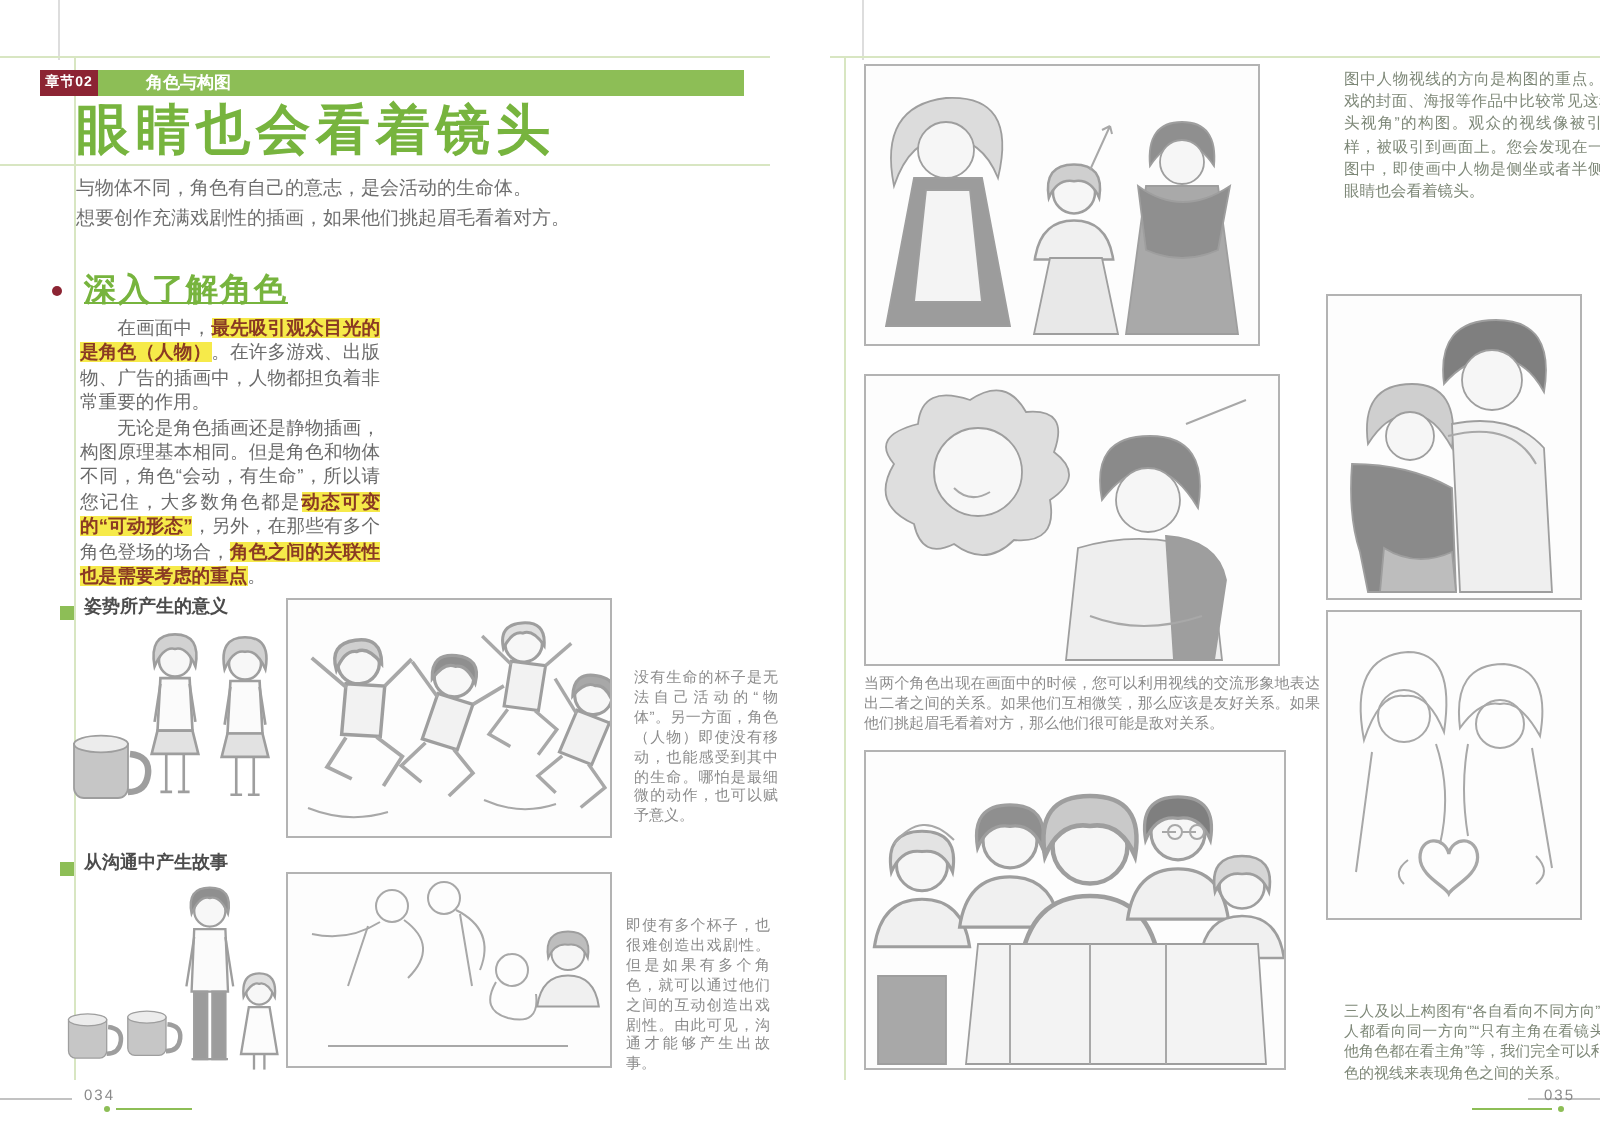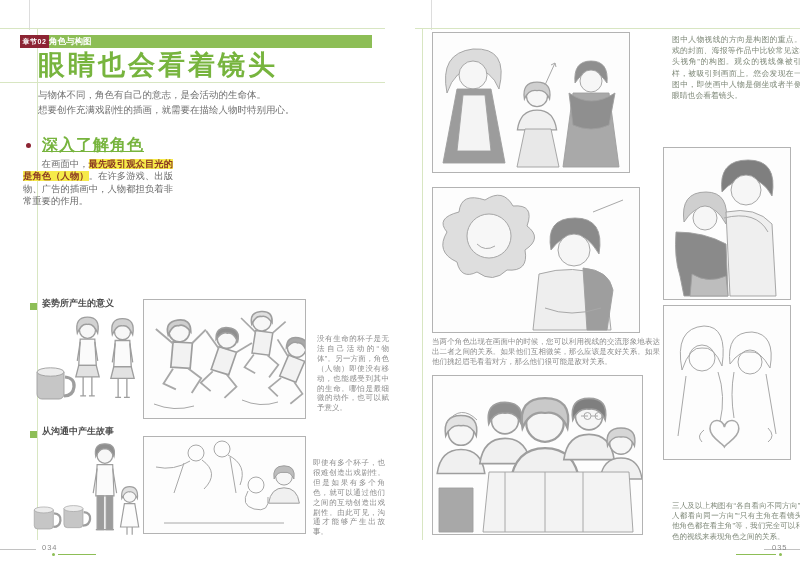--- a/index.html
+++ b/index.html
@@ -7,21 +7,21 @@
           font-family:"Liberation Sans","DejaVu Sans",sans-serif;color:var(--body-gray,#6a6a6a);}
   .abs{position:absolute;}
   .hairline{background:var(--light-green-line,#d8e6c2);}
   .vrule{background:var(--light-green-line,#d8e6c2);}
   .edge-tick{background:#dddddd;}
 
   
   .chapter-tag{background:var(--dark-red,#8c2433);color:#fff;font-size:7px;line-height:13px;
                text-align:center;font-weight:bold;letter-spacing:0.5px;}
   .chapter-bar{background:var(--bar-green,#8dbe56);color:#fff;font-size:8.5px;line-height:13px;
-               font-weight:bold;padding-left:0;box-sizing:border-box;}
+               font-weight:bold;padding-left:24px;box-sizing:border-box;}
 
   .page-title{color:var(--accent-green,#77b43e);font-size:27px;font-weight:bold;letter-spacing:3px;}
   .intro{font-size:9.5px;line-height:15px;color:#6f6f6f;}
 
   .section-bullet{width:5px;height:5px;border-radius:50%;background:var(--dark-red,#8c2433);}
   .section-heading{color:var(--accent-green,#77b43e);font-size:16px;font-weight:bold;letter-spacing:1px;text-decoration:underline;}
 
   .bodycol{font-size:9.3px;line-height:12.4px;color:var(--body-gray,#6a6a6a);text-align:justify;}
   .bodycol p{margin:0;text-indent:2em;}
   .hl{background:var(--highlight-bg,#f6ea4a);color:var(--highlight-text,#8a3a23);font-weight:bold;}
@@ -108,28 +108,29 @@
 
   <div class="abs chapter-tag" style="left:20px;top:35px;width:29px;height:13px">章节02</div>
   <div class="abs chapter-bar" style="left:49px;top:35px;width:323px;height:13px">角色与构图</div>
 
   <div class="abs page-title" style="left:38px;top:47px">眼睛也会看着镜头</div>
 
   <div class="abs hairline" style="left:0;top:82px;width:385px;height:1px"></div>
 
   <div class="abs intro" style="left:38px;top:87px;width:330px">
     <div>与物体不同，角色有自己的意志，是会活动的生命体。</div>
-    <div>想要创作充满戏剧性的插画，就需要在描绘人物时特别用心。</div>
+    <div>想要创作充满戏剧性的插画，如果他们挑起眉毛看着对方。</div>
   </div>
 
   <div class="abs section-bullet" style="left:26px;top:143px"></div>
   <div class="abs section-heading" style="left:42px;top:135px">深入了解角色</div>
 
-  <div class="abs bodycol" style="left:23px;top:158px;width:150px">
+  <div class="abs bodycol" style="left:40px;top:158px;width:150px">
     <p><span>在画面中，</span><span class="hl">最先吸引观众目光的是角色（人物）</span><span>。在许多游戏、出版物、广告的插画中，人物都担负着非常重要的作用。</span></p>
+    <p><span>无论是角色插画还是静物插画，构图原理基本相同。但是角色和物体不同，角色“会动，有生命”，所以请您记住，大多数角色都是</span><span class="hl">动态可变的“可动形态”</span><span>，另外，在那些有多个角色登场的场合，</span><span class="hl">角色之间的关联性也是需要考虑的重点</span><span>。</span></p>
   </div>
 
   <div class="abs subhead" style="left:30px;top:297px">
     <span class="subsq"></span>
     <span>姿势所产生的意义</span>
   </div>
 
   <svg class="abs" style="left:31px;top:362px" width="46" height="44" viewBox="0 0 46 44">
       <use href="#sym-mug"></use>
     </svg>

